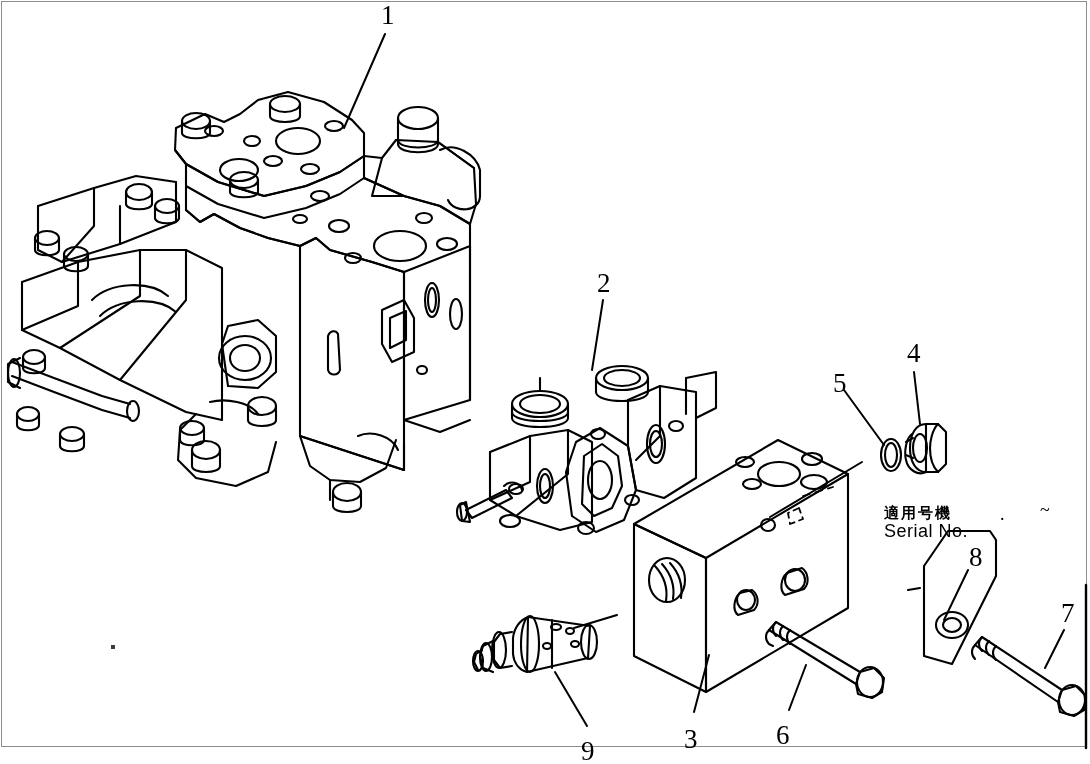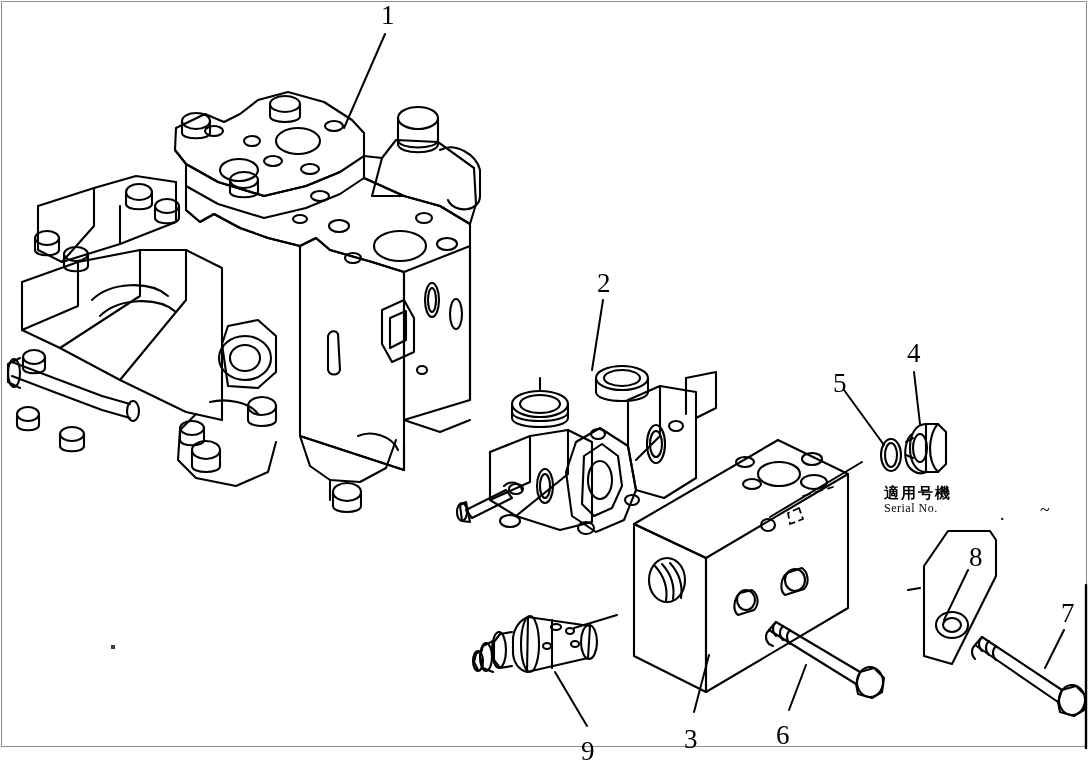--- a/index.html
+++ b/index.html
@@ -3,23 +3,23 @@
 <meta charset="utf-8">
 <style>
   html,body{margin:0;padding:0;background:#ffffff;}
   body{width:1090px;height:764px;overflow:hidden;font-family:"Liberation Serif",serif;}
   #sheet{position:relative;width:1090px;height:764px;background:#fff;}
   #frame{position:absolute;left:1px;top:1px;width:1086px;height:746px;
          border:1px solid #8d8d8d;box-sizing:border-box;pointer-events:none;}
   svg.art{position:absolute;left:0;top:0;width:1090px;height:764px;}
   .callout{position:absolute;font-family:"Liberation Serif",serif;font-size:27px;
            color:#000;line-height:1;white-space:nowrap;font-weight:400;}
-  .serial{position:absolute;left:884px;top:486px;line-height:1.05;color:#000;}
+  .serial{position:absolute;left:884px;top:506px;line-height:1.05;color:#000;}
   .serial .jp{font-family:"DejaVu Sans",sans-serif;font-size:15px;letter-spacing:2px;font-weight:700;}
-  .serial .en{font-family:Liberation Serif, serif;font-size:12px;letter-spacing:.5px;}
+  .serial .en{font-family:Liberation Sans, sans-serif;font-size:18px;letter-spacing:.5px;}
   .serial-range{position:absolute;font-family:"Liberation Serif",serif;font-size:18px;color:#000;}
   .speck{position:absolute;width:4px;height:4px;background:#3a3a3a;}
 </style>
 </head>
 <body>
 
 <div id="sheet">
 
   <div id="frame"></div>
 

